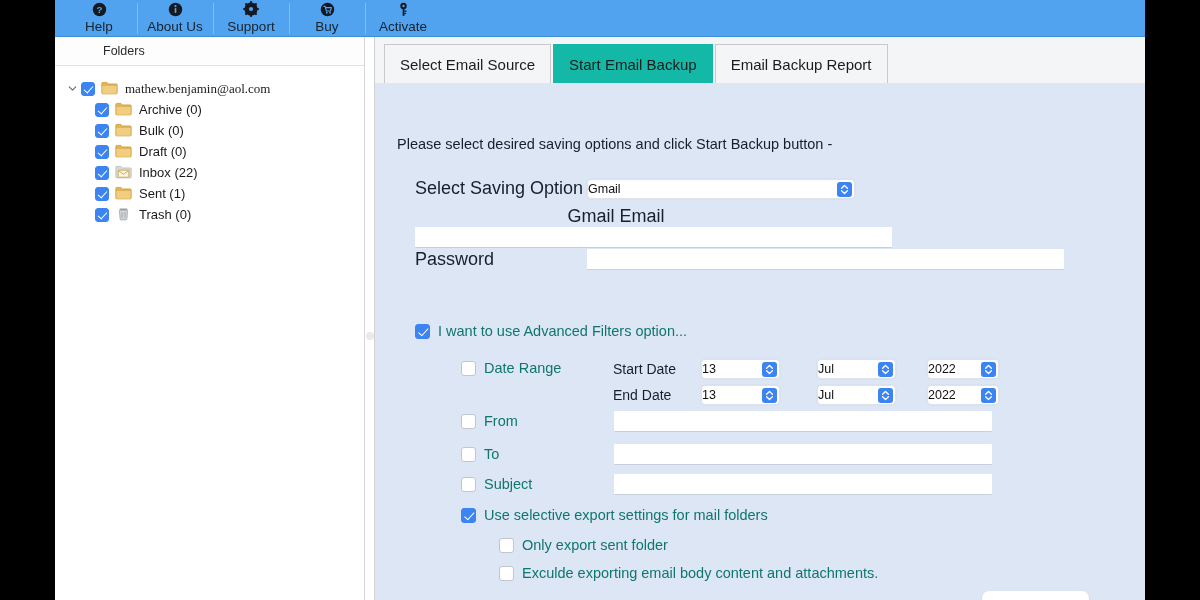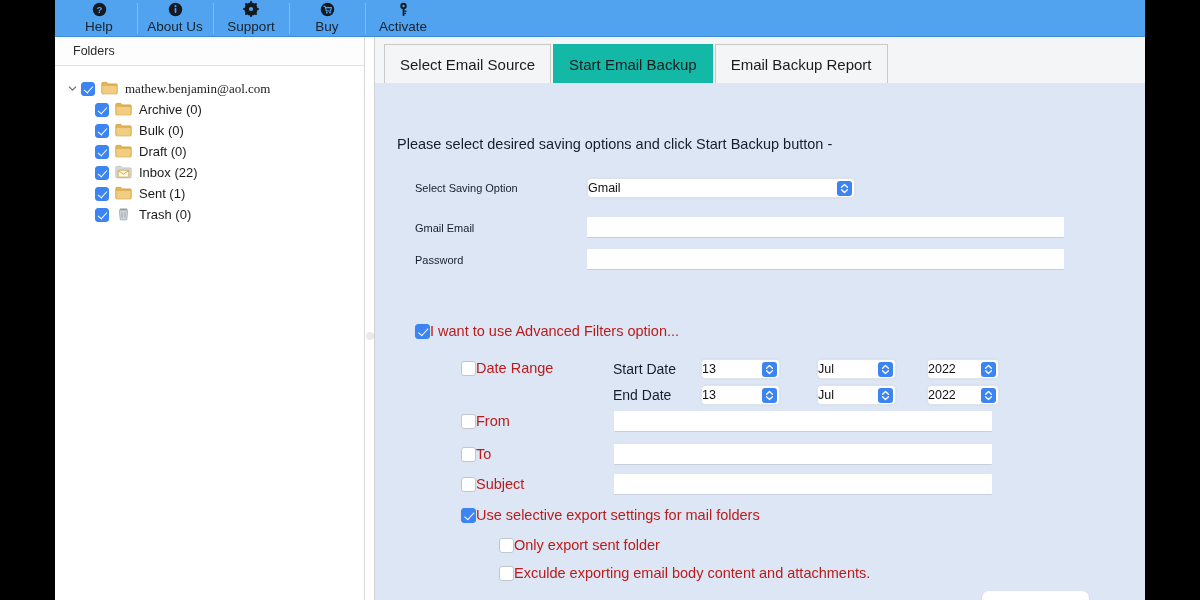--- a/index.html
+++ b/index.html
@@ -74,21 +74,21 @@
     border-right: 1px solid #d7d7d7;
   }
   .sidebar-header {
     height: 29px;
     border-bottom: 1px solid #e2e2e2;
     display: flex;
     align-items: center;
     padding-left: 18px;
     background: #fdfdfd;
   }
-  .sidebar-header span { font-size: 12.5px; color: #2a2a2a; }
+  .sidebar-header span { font-size: 12.5px; color: #2a2a2a; margin-left: 30px; }
   .tree { padding-top: 12px; flex: 1; overflow: hidden; }
 
   .tree-row {
     display: flex;
     align-items: center;
     height: 21px;
     font-size: 13px;
     color: #1a1a1a;
     white-space: nowrap;
     cursor: default;
@@ -193,21 +193,21 @@
   .intro {
     position: absolute;
     left: 22px; top: 53px;
     font-size: 14.5px;
     color: #15202b;
     white-space: nowrap;
   }
 
   .frow { position: absolute; display: flex; align-items: center; }
   .flabel {
-    font-size: 11px;
+    font-size: 18px;
     color: #15202b;
     white-space: nowrap;
   }
 
   .txtfield {
     background: #ffffff;
     border: none;
     border-bottom: 1px solid #c8cfdc;
     height: 21px;
     font-size: 13px;
@@ -244,21 +244,22 @@
     display: flex;
     flex-direction: column;
     align-items: center;
     justify-content: center;
   }
   .stepper svg { display: block; }
 
   .chkrow { position: absolute; display: flex; align-items: center; }
   .chkrow .lbl {
     font-size: 14.5px;
-    color: #b91c1c;
+    color: #0f766e;
+    margin-left: 8px;
     white-space: nowrap;
   }
   .cb-lg {
     width: 15px; height: 15px;
     border-radius: 3px;
     flex: none;
     position: relative;
     background: #ffffff;
     border: 1px solid #c0c6cf;
   }
@@ -483,21 +484,21 @@
             <span class="val">Gmail</span>
             <span class="stepper">
               <svg width="9" height="11" viewBox="0 0 9 11">
                   <path d="M1.6 4.3L4.5 1.5 7.4 4.3" fill="none" stroke="#fff" stroke-width="1.3" stroke-linecap="round" stroke-linejoin="round"></path>
                   <path d="M1.6 6.7L4.5 9.5 7.4 6.7" fill="none" stroke="#fff" stroke-width="1.3" stroke-linecap="round" stroke-linejoin="round"></path>
                 </svg>
             </span>
           </span>
         </div>
 
-        <div class="frow" style="left:40px; top:134px;">
+        <div class="frow" style="left:40px; top:123px;flex-direction:column;">
           <span class="flabel" style="width:172px;">Gmail Email</span>
           <input class="txtfield" style="width: 477px;" type="text" placeholder="">
         </div>
 
         <div class="frow" style="left:40px; top:166px;">
           <span class="flabel" style="width:172px;">Password</span>
           <input class="txtfield" style="width: 477px;" type="password" placeholder="">
         </div>
 
         <div class="chkrow" style="left:40px; top:240px;">

